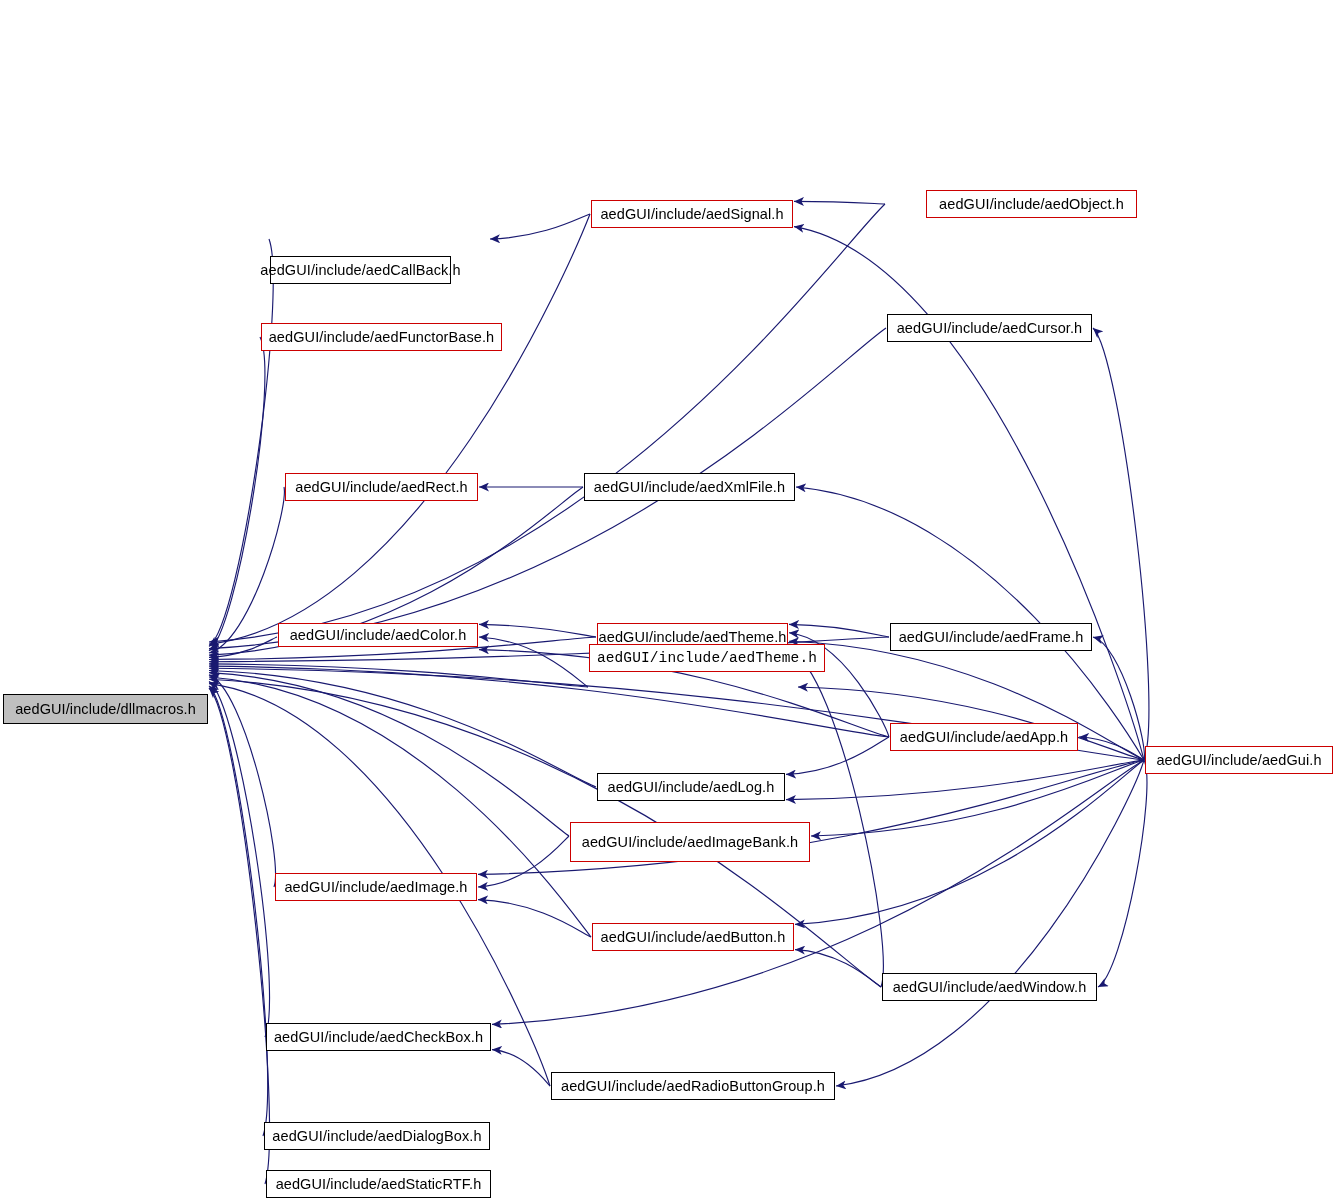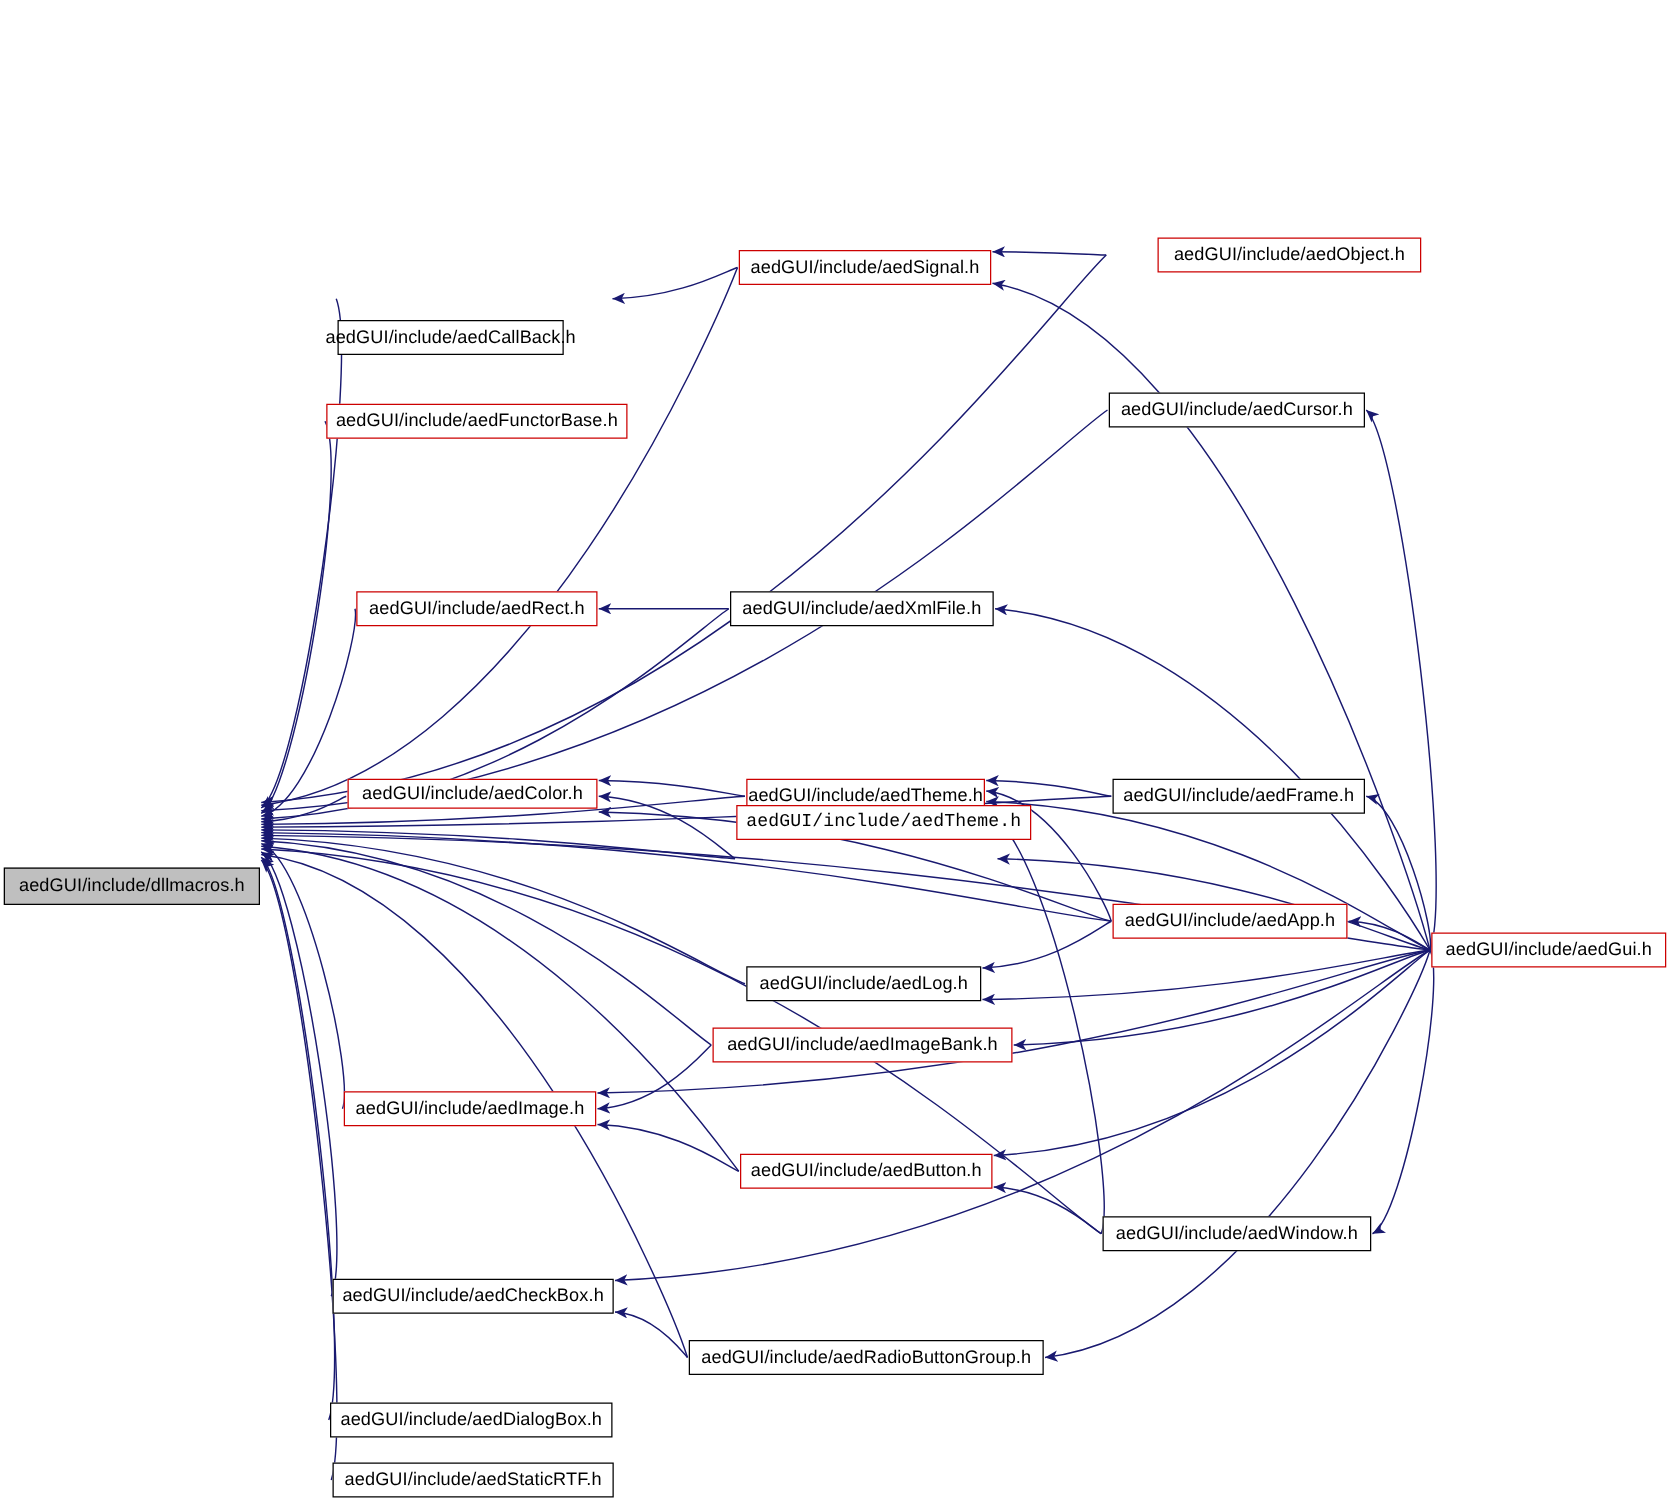--- a/index.html
+++ b/index.html
@@ -125,21 +125,21 @@
       </div>
       <div class="node red" style="left: 890px; top: 723px; width: 188px; height: 28px;">
         <span>aedGUI/include/aedApp.h</span>
       </div>
       <div class="node red" style="left: 1145px; top: 746px; width: 188px; height: 28px;">
         <span>aedGUI/include/aedGui.h</span>
       </div>
       <div class="node" style="left: 597px; top: 773px; width: 188px; height: 28px;">
         <span>aedGUI/include/aedLog.h</span>
       </div>
-      <div class="node red" style="left: 570px; top: 822px; width: 240px; height: 28px;">
+      <div class="node red" style="left: 570px; top: 822px; width: 240px; height: 40px;">
         <span>aedGUI/include/aedImageBank.h</span>
       </div>
       <div class="node red" style="left: 275px; top: 873px; width: 202px; height: 28px;">
         <span>aedGUI/include/aedImage.h</span>
       </div>
       <div class="node red" style="left: 592px; top: 923px; width: 202px; height: 28px;">
         <span>aedGUI/include/aedButton.h</span>
       </div>
       <div class="node" style="left: 882px; top: 973px; width: 215px; height: 28px;">
         <span>aedGUI/include/aedWindow.h</span>

